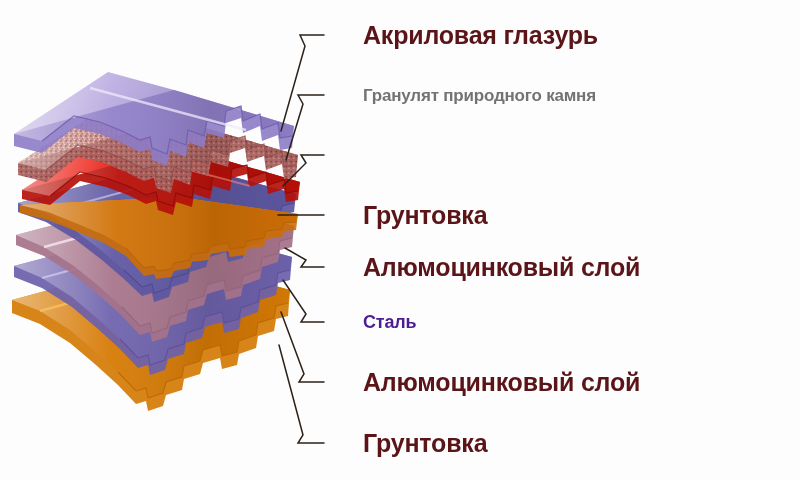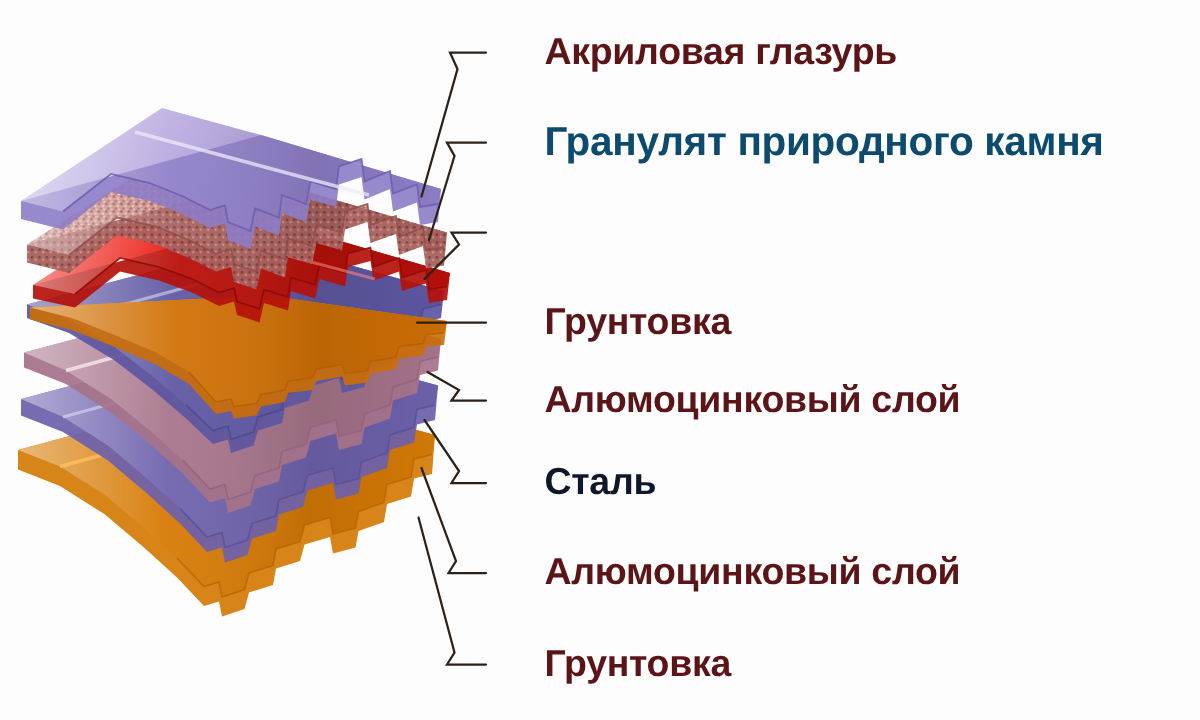--- a/index.html
+++ b/index.html
@@ -220,19 +220,19 @@
       <path d="M285 248 L306 260 L301 267 L324 267"></path>
       <path d="M283 280 L306 314 L301 322 L324 322"></path>
       <path d="M281 312 L304 374 L299 382 L324 382"></path>
       <path d="M279 345 L303 435 L298 443 L324 443"></path>
     </g>
   </svg>
 </div>
 
 <div class="label-layer">
   <div class="label" style="left: 330px; top: 35px; font-size: 25px; line-height: 25px; transform: translateY(-50%); color: rgb(91, 20, 23);">Акриловая глазурь</div>
-  <div class="label" style="left: 330px; top: 95px; font-size: 27px; line-height: 25px; transform: translateY(-50%); color: #0c4a6e;">Гранулят природного камня</div>
+  <div class="label" style="left: 330px; top: 95px; font-size: 17px; line-height: 25px; transform: translateY(-50%); color: #737373;">Гранулят природного камня</div>
   <div class="label" style="left: 330px; top: 215px; font-size: 25px; line-height: 25px; transform: translateY(-50%); color: rgb(91, 20, 23);">Грунтовка</div>
   <div class="label" style="left: 330px; top: 267px; font-size: 25px; line-height: 25px; transform: translateY(-50%); color: rgb(91, 20, 23);">Алюмоцинковый слой</div>
-  <div class="label" style="left: 330px; top: 322px; font-size: 25px; line-height: 25px; transform: translateY(-50%); color: #0f172a;">Сталь</div>
+  <div class="label" style="left: 330px; top: 322px; font-size: 18px; line-height: 25px; transform: translateY(-50%); color: #4c1d95;">Сталь</div>
   <div class="label" style="left: 330px; top: 382px; font-size: 25px; line-height: 25px; transform: translateY(-50%); color: rgb(91, 20, 23);">Алюмоцинковый слой</div>
   <div class="label" style="left: 330px; top: 443px; font-size: 25px; line-height: 25px; transform: translateY(-50%); color: rgb(91, 20, 23);">Грунтовка</div>
 </div>
 
 </body></html>

